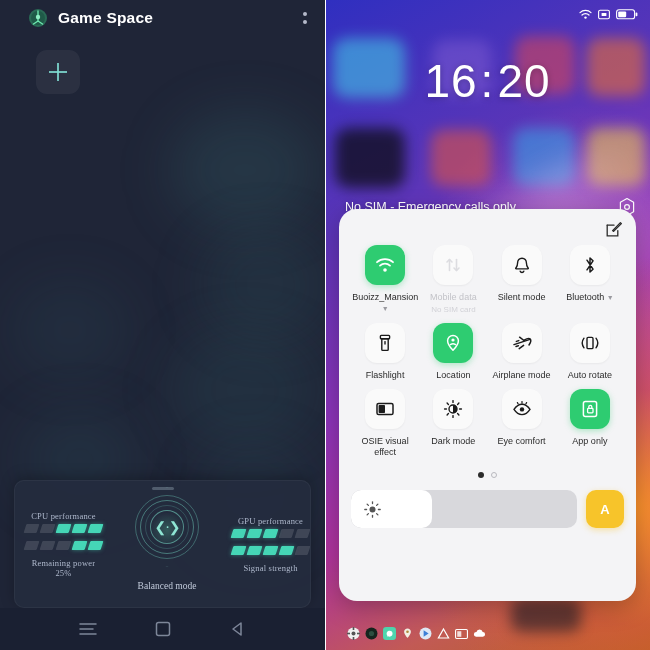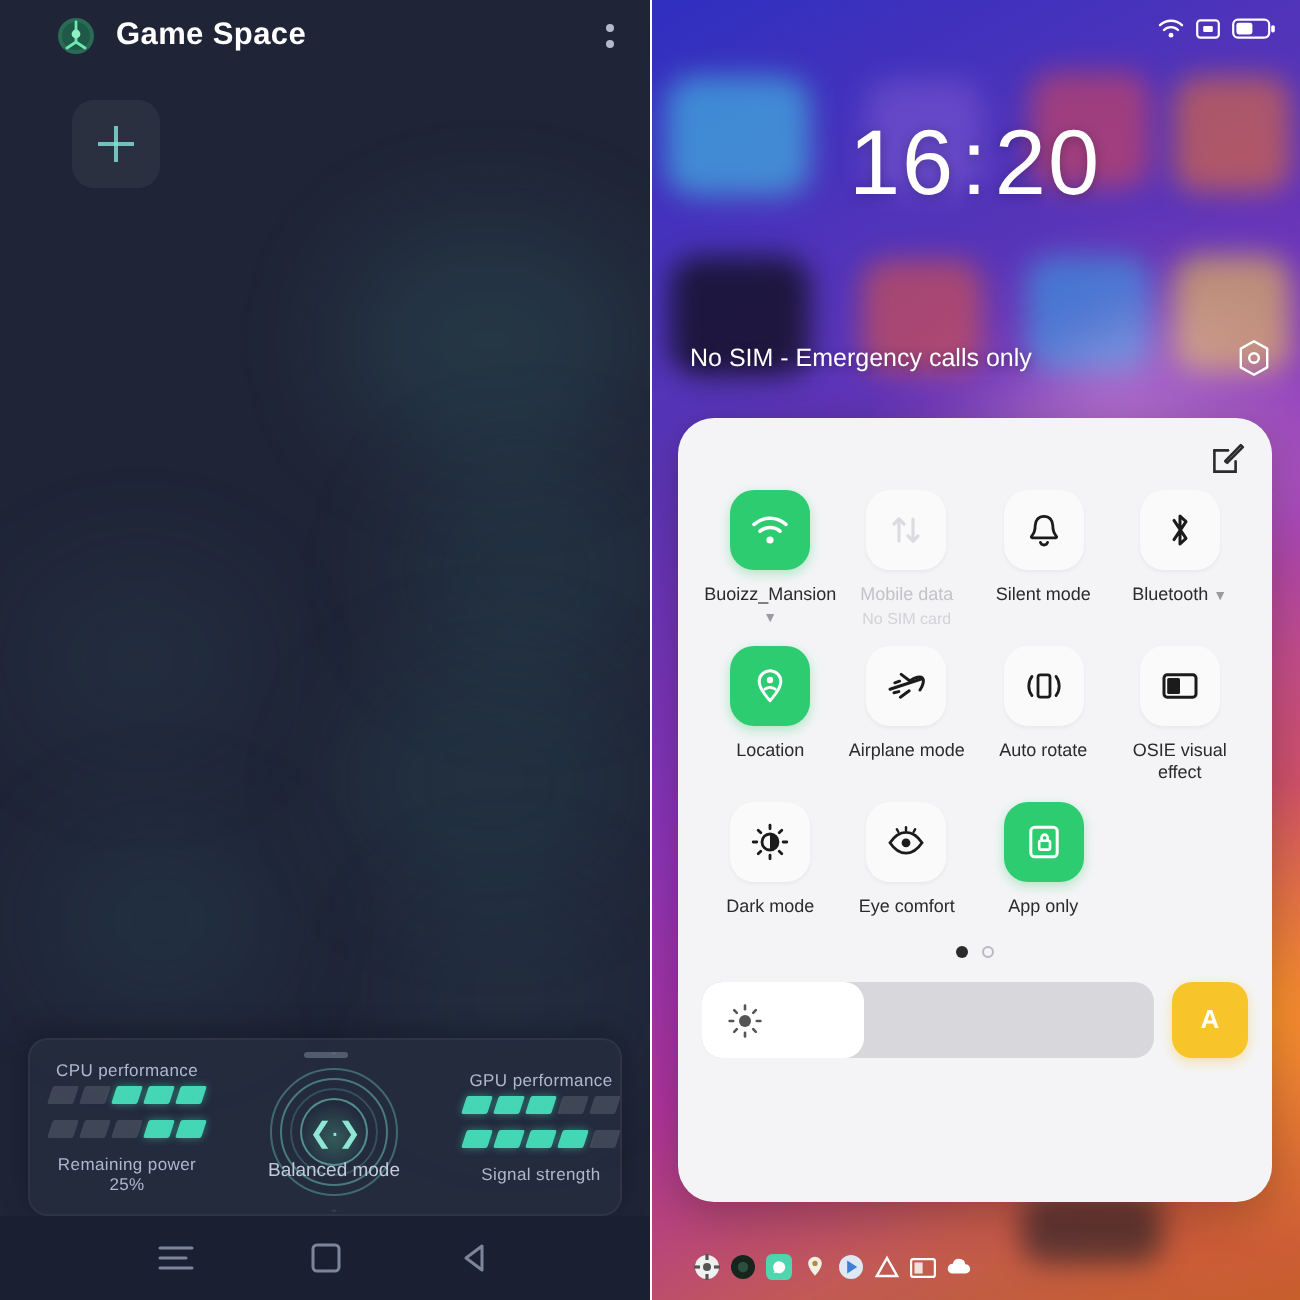--- a/index.html
+++ b/index.html
@@ -88,25 +88,26 @@
   }
   .gs-add::before, .gs-add::after {
     content:""; position:absolute; background:#7fdcd2; opacity:.85;
   }
   .gs-add::before { left: 13px; top: 21px; width: 18px; height: 1.5px; }
   .gs-add::after  { left: 21px; top: 13px; width: 1.5px; height: 18px; }
 
   
   .perf-card {
     position: absolute; left: 14px; right: 14px; bottom: 42px; z-index: 4;
-    height: 89px; border-radius: 10px;
+    height: 128px; border-radius: 10px;
     background: rgba(36,43,62,0.92);
     border: 1px solid rgba(255,255,255,0.045);
     box-shadow: 0 -3px 14px rgba(0,0,0,.25);
     overflow: hidden;
+    font-family: Liberation Serif, serif;
   }
   .perf-card::before {
     content:""; position:absolute; left: 50%; top: 6px; transform: translateX(-50%);
     width: 22px; height: 3px; border-radius: 3px;
     background: rgba(180,200,210,0.32);
   }
   .perf-cols { display: flex; height: 100%; align-items: center; }
   .perf-side { flex: 1 1 0; padding: 0 10px; }
   .perf-side.left { text-align: center; }
   .perf-side.right { text-align: center; }
@@ -181,21 +182,21 @@
 
   .clock-wrap { position:absolute; left:0; right:0; top: 58px; z-index: 5; text-align:center; }
   .clock {
     color:#fff; font-size: 46px; font-weight: 300; letter-spacing: 1px;
     text-shadow: 0 1px 6px rgba(0,0,0,.25); line-height: 1;
   }
   .clock .colon { font-weight: 300; margin: 0 3px; }
   .clock-date { color:#fff; font-size: 12.5px; margin-top: 10px; text-shadow: 0 1px 5px rgba(0,0,0,.3); }
 
   .sim-row {
-    position:absolute; left: 0; right: 0; top: 168px; z-index: 5;
+    position:absolute; left: 0; right: 0; top: 196px; z-index: 5;
     display:flex; align-items:center; padding: 0 12px 0 20px;
   }
   .sim-text { color:#fff; font-size: 12.5px; text-shadow: 0 1px 5px rgba(0,0,0,.35); }
   .gear-btn {
     margin-left:auto; width: 22px; height: 22px; border-radius:50%;
     display:flex; align-items:center; justify-content:center;
   }
 
   .cc-sheet {
     position:absolute; left: 14px; right: 14px; top: 209px; z-index: 7;
@@ -477,20 +478,30 @@
 
         <div class="tile">
           <div class="tile-ico off">
             <svg width="16" height="20" viewBox="0 0 16 20">
               <path d="M5 5.2 L11 14.2 L8 17 V3 L11 5.8 L5 14.8" fill="none" stroke="#1b1b1b" stroke-width="1.5" stroke-linejoin="round" stroke-linecap="round"></path>
             </svg>
           </div>
           <div class="tile-label"><span>Bluetooth</span> <span class="caret">▼</span></div>
         </div>
 
+        <div class="tile">
+          <div class="tile-ico off">
+            <svg width="16" height="20" viewBox="0 0 16 20">
+              <rect x="3.4" y="2.4" width="9.2" height="3.4" rx="0.8" fill="none" stroke="#1b1b1b" stroke-width="1.4"></rect>
+              <path d="M4.8 5.8 H11.2 V16.6 a0.8 .8 0 0 1-.8 .8 H5.6 a0.8 .8 0 0 1-.8-.8 Z" fill="none" stroke="#1b1b1b" stroke-width="1.4" stroke-linejoin="round"></path>
+              <line x1="8" y1="8.6" x2="8" y2="11" stroke="#1b1b1b" stroke-width="1.4" stroke-linecap="round"></line>
+            </svg>
+          </div>
+          <div class="tile-label">Flashlight</div>
+        </div>
 
         <div class="tile">
           <div class="tile-ico on">
             <svg width="18" height="20" viewBox="0 0 18 20">
               <path d="M9 2.4c-3 0-5.4 2.4-5.4 5.3 0 4 5.4 9.6 5.4 9.6s5.4-5.6 5.4-9.6c0-2.9-2.4-5.3-5.4-5.3z" fill="none" stroke="#fff" stroke-width="1.5" stroke-linejoin="round"></path>
               <circle cx="9" cy="7" r="1.6" fill="#fff"></circle>
               <path d="M6.4 11.6a4.6 4.6 0 0 1 5.2 0" fill="none" stroke="#fff" stroke-width="1.4" stroke-linecap="round"></path>
             </svg>
           </div>
           <div class="tile-label">Location</div>

